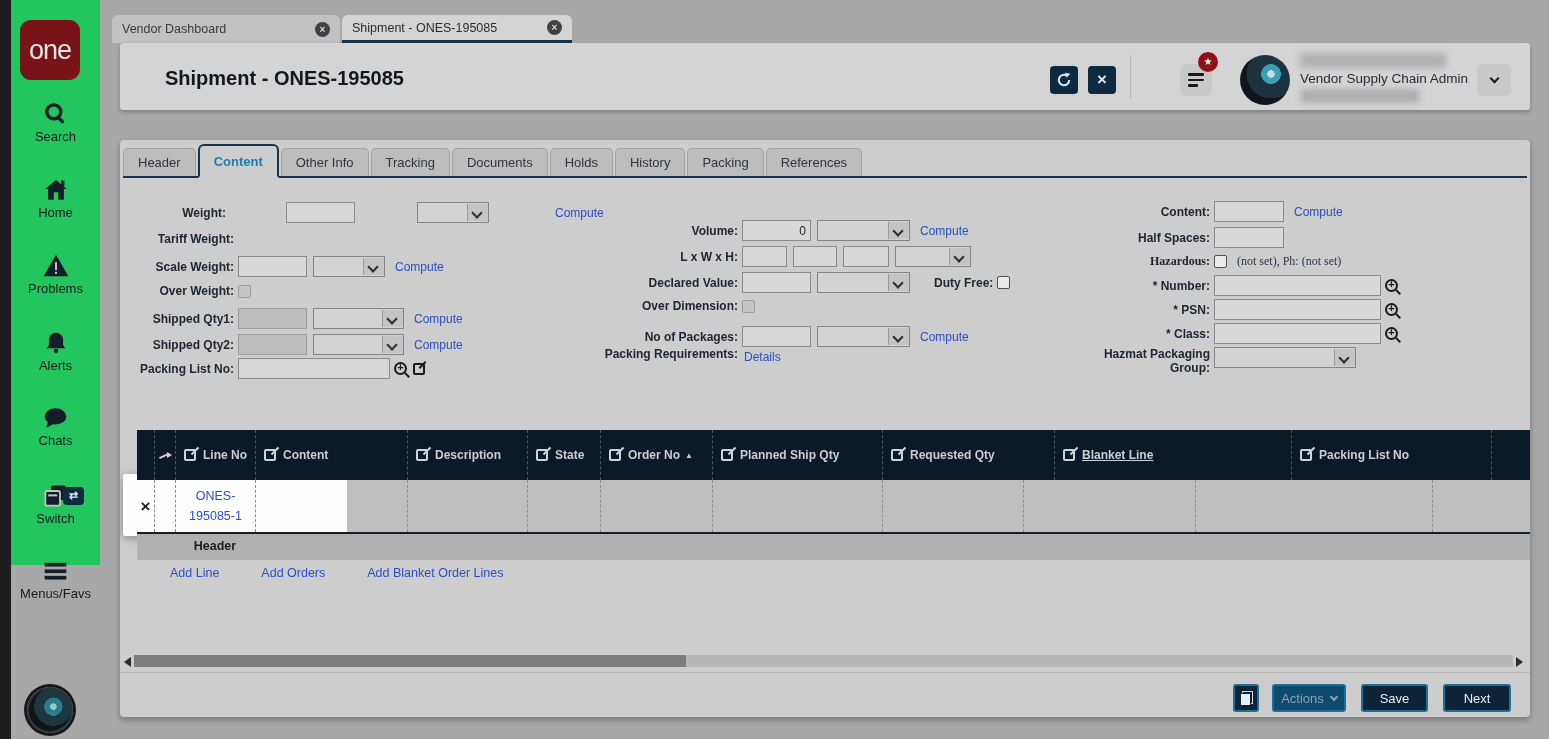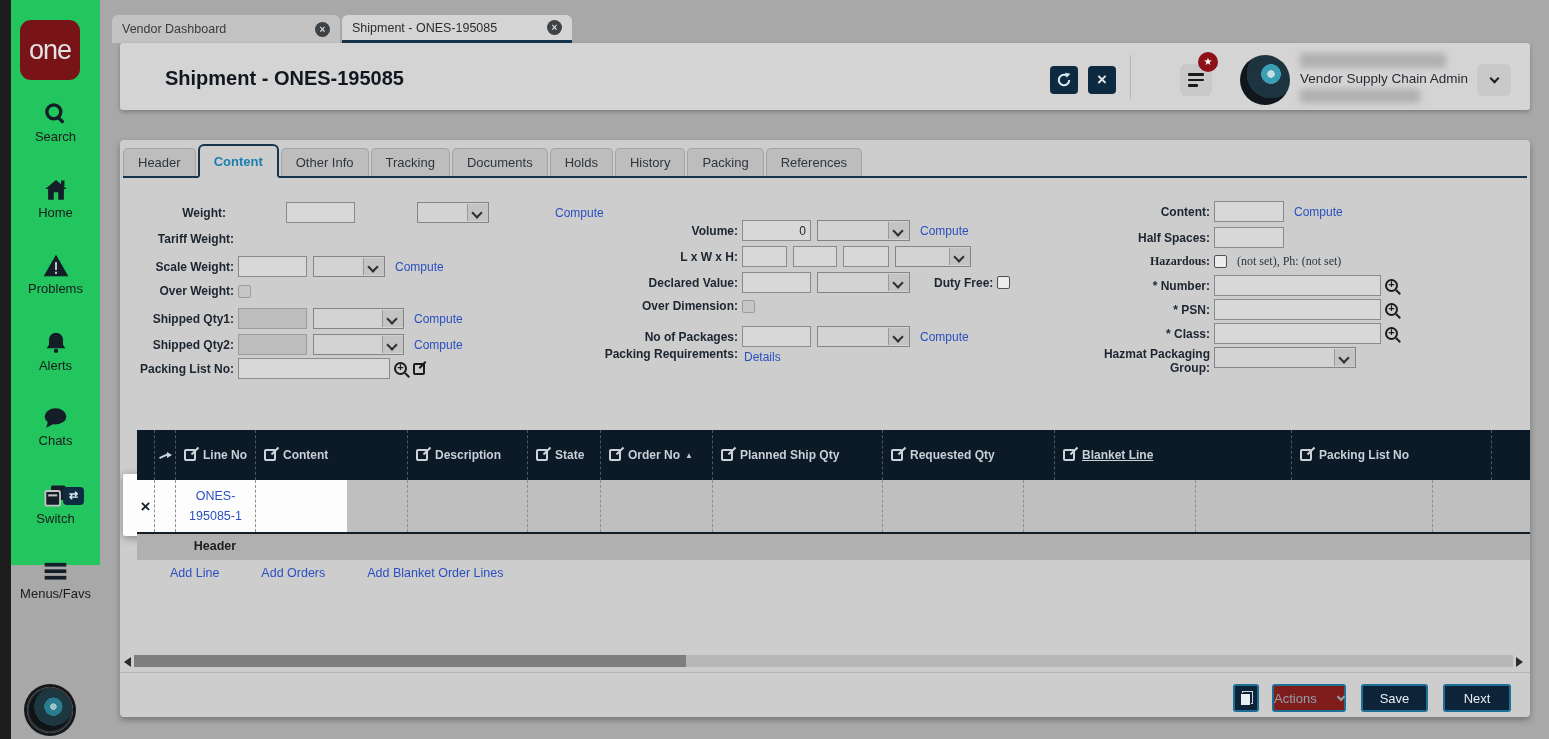--- a/index.html
+++ b/index.html
@@ -113,21 +113,21 @@
   .hs-thumb { position:absolute; left:10px; top:1px; bottom:1px; width:552px; background:#7e7e7e; cursor:grab; }
   .hs-left { position:absolute; left:0; top:3px; width:0; height:0; border-right:7px solid #2b2b2b;
              border-top:5px solid transparent; border-bottom:5px solid transparent; cursor:pointer; }
   .hs-right { position:absolute; right:0; top:3px; width:0; height:0; border-left:7px solid #2b2b2b;
               border-top:5px solid transparent; border-bottom:5px solid transparent; cursor:pointer; }
 
   
   .foot-line { position:absolute; left:0; top:532px; width:1410px; height:1px; background:#b5b5b5; }
   .btn { position:absolute; top:544px; height:28px; background:#0d2337; border:2px solid #1e6f96; border-radius:3px;
          color:#e8eef3; font-size:13px; display:flex; align-items:center; justify-content:center; cursor:pointer; gap:7px; }
-  .btn.actions { color:#93a0ab; background:#7f1d1d;justify-content:space-between; }
+  .btn.actions { color:#93a0ab; background:#0c4a6e; }
   .btn .chev { border-width:2px; width:6px; height:6px; margin-top:-3px; }
   .copyi { position:relative; width:13px; height:15px; }
   .copyi::before { content:""; position:absolute; right:0; top:0; width:9px; height:11px; border:1.5px solid #cfd9e2; }
   .copyi::after { content:""; position:absolute; left:0; bottom:0; width:9px; height:11px; background:#e6edf3; border:1px solid #0d2337; }
 </style>
 </head>
 <body>
 
 <div class="stage">
 

